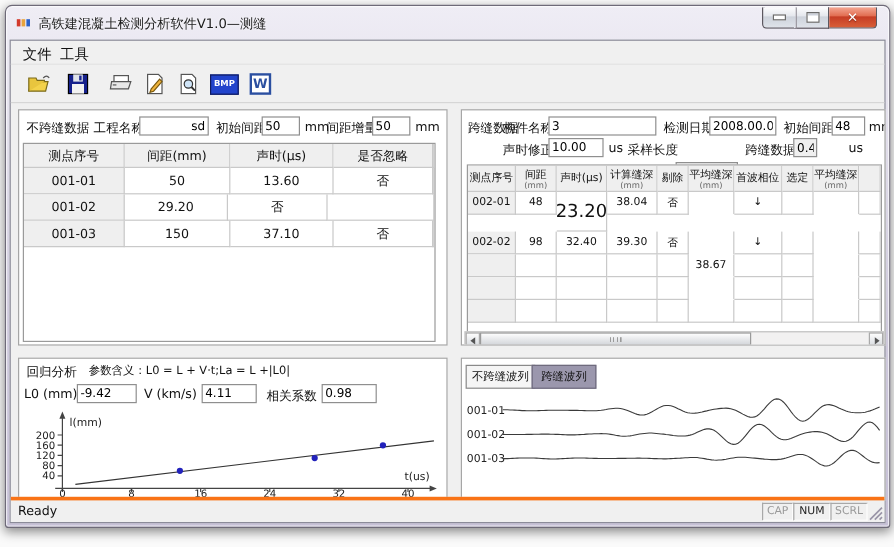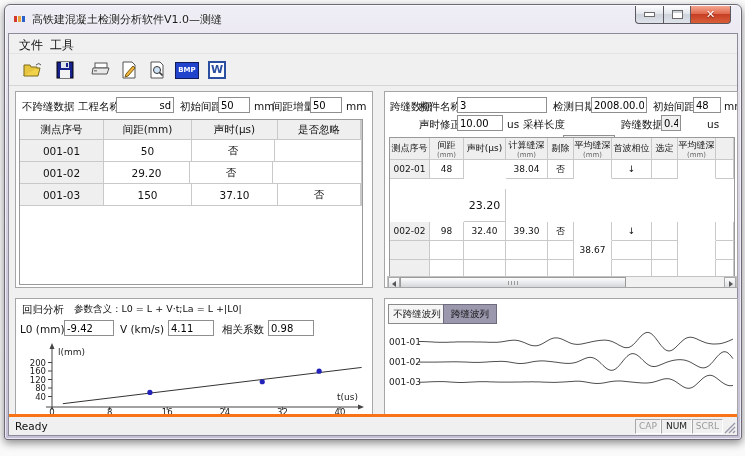--- a/index.html
+++ b/index.html
@@ -166,20 +166,23 @@
                 <div></div>
               </div>
             </div>
             <div class="grow">
               <div class="gcell rowhdr" style="width: 84px; height: 22px; font-size: 10.5px;">
                 <div>001-01</div>
               </div>
               <div class="gcell" style="width: 88px; height: 22px; font-size: 10.5px;">
                 <div>50</div>
               </div>
+              <div class="gcell" style="width: 86px; height: 22px; font-size: 10.5px;">
+                <div>13.60</div>
+              </div>
               <div class="gcell" style="width: 83px; height: 22px; font-size: 10.5px;">
                 <div>否</div>
               </div>
               <div class="gcell" style="width: 0px; flex: 1 1 0%; height: 22px; font-size: 10.5px;">
                 <div></div>
               </div>
             </div>
             <div class="grow">
               <div class="gcell rowhdr" style="width: 84px; height: 22px; font-size: 10.5px;">
                 <div>001-02</div>
@@ -270,21 +273,21 @@
                 <div></div>
               </div>
             </div>
             <div class="grow">
               <div class="gcell rowhdr" style="width: 40px; height: 19px; font-size: 9px;">
                 <div>002-01</div>
               </div>
               <div class="gcell" style="width: 34px; height: 19px; font-size: 9px;">
                 <div>48</div>
               </div>
-              <div class="gcell" style="width: 42px; height: 33px; font-size: 11px; margin-top: 29px;">
+              <div class="gcell" style="width: 42px; height: 33px; font-size: 15px;">
                 <div>23.20</div>
               </div>
               <div class="gcell" style="width: 42px; height: 19px; font-size: 9px;">
                 <div>38.04</div>
               </div>
               <div class="gcell" style="width: 26px; height: 19px; font-size: 9px;">
                 <div>否</div>
               </div>
               <div class="gcell" style="width: 38px; height: 19px; font-size: 9px; border-bottom-color: transparent;">
                 <div></div>

